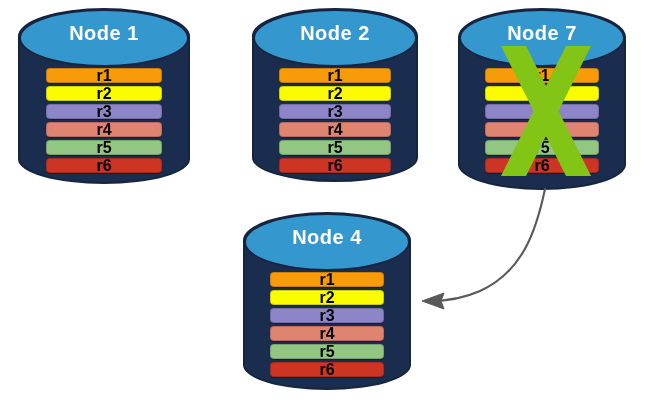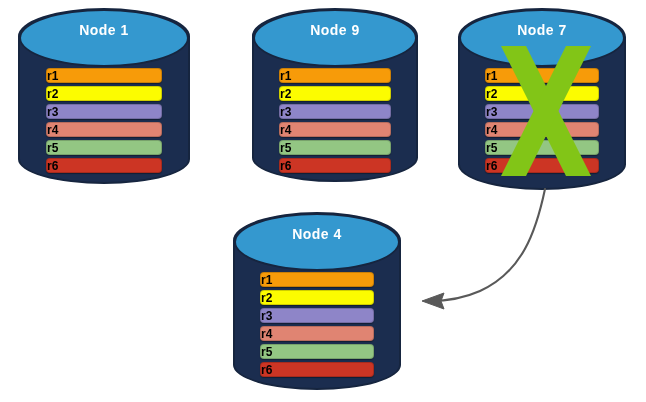--- a/index.html
+++ b/index.html
@@ -45,21 +45,21 @@
     border-radius: 50%;
     box-sizing: border-box;
   }
   .cyl-title {
     position: absolute;
     left: 0;
     top: 14px;
     width: 100%;
     text-align: center;
     color: #ffffff;
-    font-size: 14px;
+    font-size: 20px;
     font-weight: bold;
     letter-spacing: 0.5px;
     z-index: 6;
     pointer-events: none;
   }
   .rows {
     position: absolute;
     left: 0;
     top: 60px;
     width: 100%;
@@ -74,22 +74,22 @@
     border: 1px solid rgba(0,0,0,0.18);
     box-shadow: 0 1px 1px rgba(0,0,0,0.35);
   }
   .row-label {
     position: absolute;
     left: 0;
     top: 0;
     width: 100%;
     height: 100%;
     line-height: 14px;
-    text-align: left;
-    font-size: 12px;
+    text-align: center;
+    font-size: 16px;
     font-weight: bold;
     color: #000000;
   }
 
   
   .x-mark {
     position: absolute;
     z-index: 7;
     pointer-events: none;
   }
@@ -132,21 +132,21 @@
       </div>
       <div class="row" style="width:116px; background:#cc3524;">
         <span class="row-label">r6</span>
       </div>
     </div>
   </div>
 
   <div class="node" id="node-2" style="left:252px; top:8px; width:166px; height:174px;">
     <div class="cyl-body"></div>
     <div class="cyl-top"></div>
-    <div class="cyl-title">Node  9</div>
+    <div class="cyl-title">Node  2</div>
     <div class="rows">
       <div class="row" style="width:112px; background:#f79b09;">
         <span class="row-label">r1</span>
       </div>
       <div class="row" style="width:112px; background:#fcfc00;">
         <span class="row-label">r2</span>
       </div>
       <div class="row" style="width:112px; background:#8e85c8;">
         <span class="row-label">r3</span>
       </div>
@@ -186,21 +186,21 @@
         <span class="row-label">r6</span>
       </div>
     </div>
 
     <svg class="x-mark" style="left:30px; top:34px;" width="116" height="144" viewBox="0 0 116 144">
       <path d="M 13 4 L 38 4 L 103 134 L 78 134 Z" fill="#82c517"></path>
       <path d="M 103 4 L 78 4 L 13 134 L 38 134 Z" fill="#82c517"></path>
     </svg>
   </div>
 
-  <div class="node" id="node-4" style="left:233px; top:212px; width:168px; height:178px;">
+  <div class="node" id="node-4" style="left:243px; top:212px; width:168px; height:178px;">
     <div class="cyl-body"></div>
     <div class="cyl-top"></div>
     <div class="cyl-title">Node  4</div>
     <div class="rows">
       <div class="row" style="width:114px; background:#f79b09;">
         <span class="row-label">r1</span>
       </div>
       <div class="row" style="width:114px; background:#fcfc00;">
         <span class="row-label">r2</span>
       </div>

